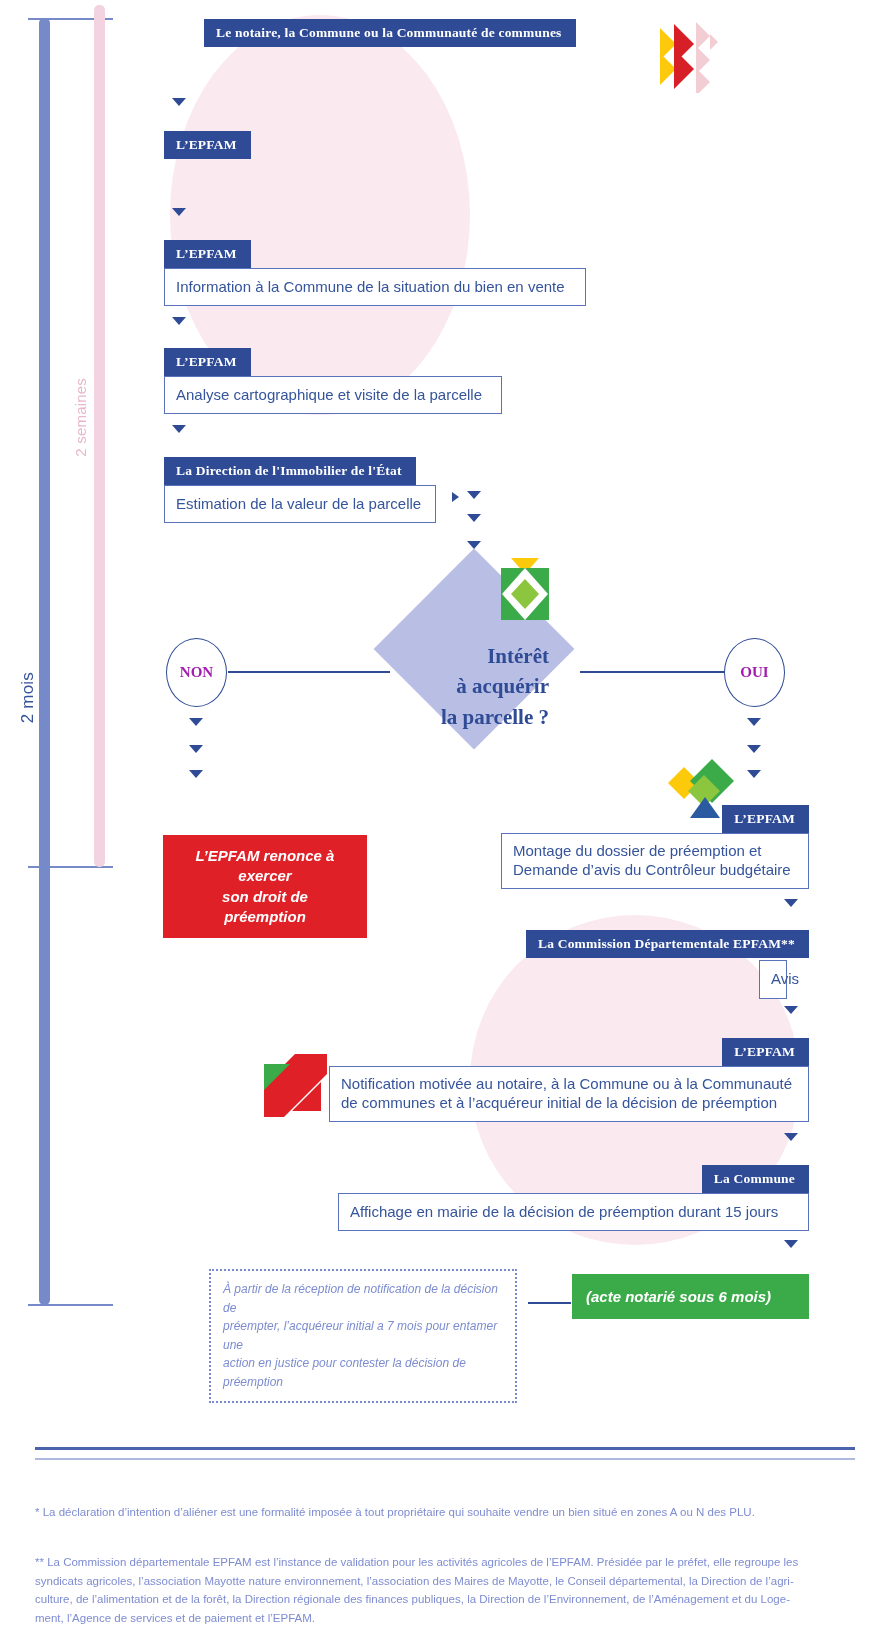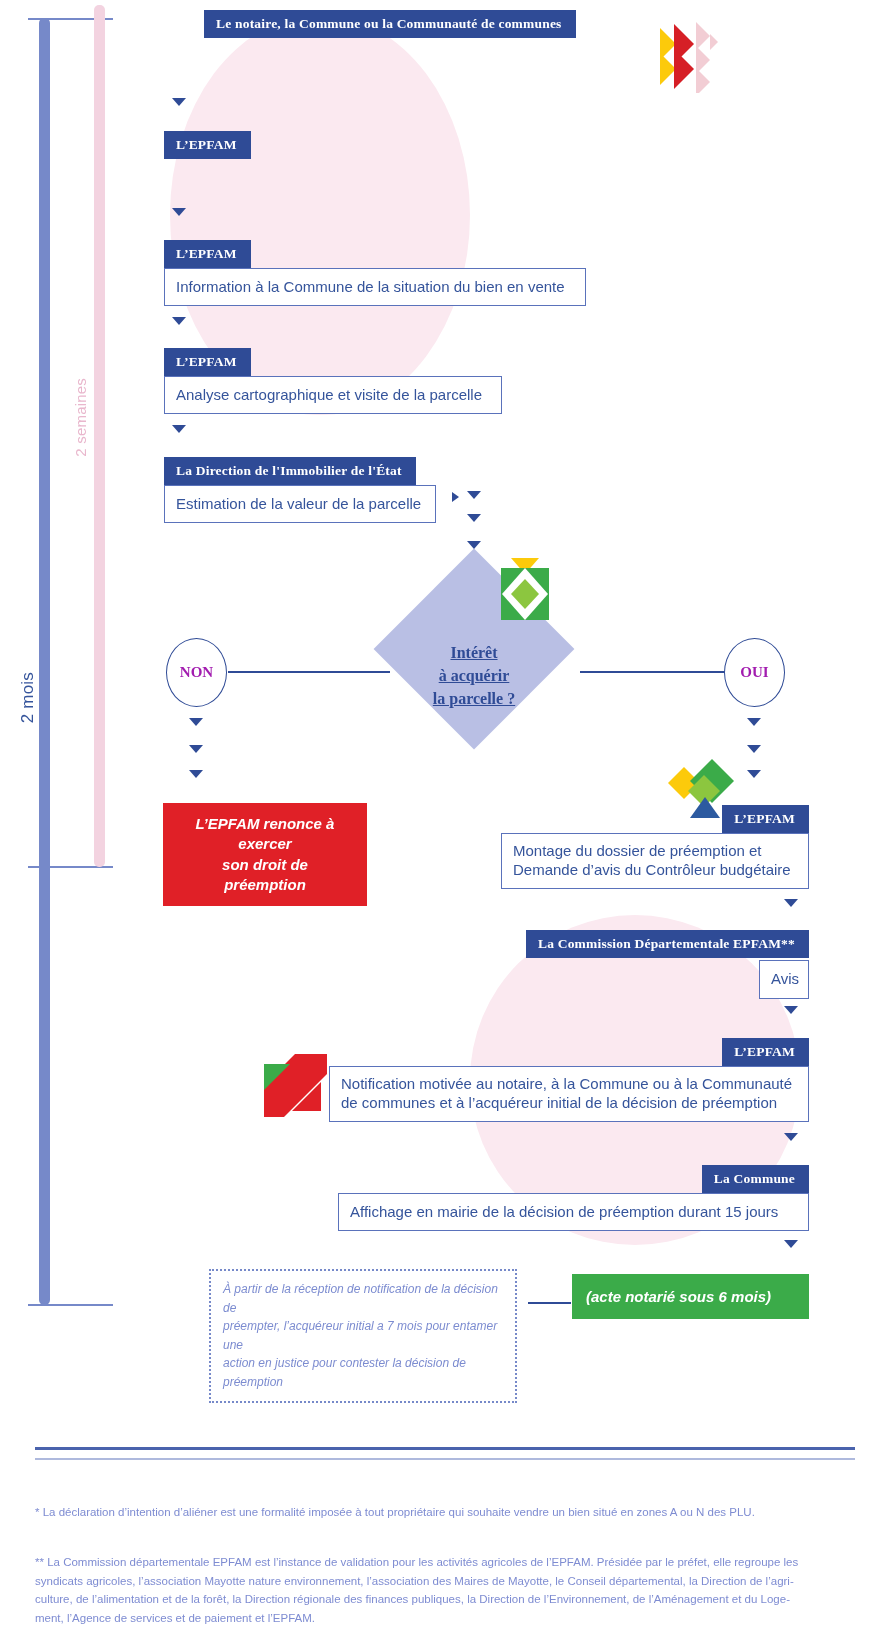--- a/index.html
+++ b/index.html
@@ -56,21 +56,21 @@
   .step-body.two { padding-top:7px; padding-bottom:8px; }
 
   .headrow { display:block; }
   .headrow.alignright { text-align:right; }
 
   
   .box-red {
     position:absolute; z-index:6;
     background:#e02027; color:#ffffff;
     font-style:italic; font-weight:bold; font-size:15px; line-height:1.35;
-    padding:11px 18px; text-align:center;
+    padding:11px 18px; text-align:center;margin-top:32px;
   }
   .box-green {
     position:absolute; z-index:6;
     background:#3bab49; color:#ffffff;
     font-style:italic; font-weight:bold; font-size:15px; line-height:1.4;
     padding:12px 14px;
   }
   .box-dotted {
     position:absolute; z-index:6;
     border:2px dotted #7689c9; background:#ffffff;
@@ -79,25 +79,24 @@
   }
 
   
   .diamond {
     position:absolute; z-index:5;
     background:#b9bfe4;
     transform:rotate(45deg);
   }
   .diamond-label {
     position:absolute; z-index:7;
-    text-align:center; color:#2f4b96;
+    text-align:right; color:#2f4b96;
     font-family:"Liberation Serif", serif;
-    font-weight:bold; font-size:16px; line-height:1.45;
+    font-weight:bold; font-size:21px; line-height:1.45;
     white-space:nowrap;
-    text-decoration:underline;
   }
   .ellipse {
     position:absolute; z-index:6;
     border:1.6px solid #2f4b96; border-radius:50%;
     background:#ffffff; color:#a21caf;
     font-family:"Liberation Serif", serif;
     font-weight:bold; font-size:15px;
     display:flex; align-items:center; justify-content:center;
   }
   .hline { position:absolute; height:1.6px; background:#2f4b96; z-index:4; }
@@ -141,21 +140,21 @@
   <div class="tl-bar-blue"></div>
   <div class="tl-bar-pink"></div>
 
   <div class="tl-tick" style="left:28px; top:18px; width:85px;"></div>
   <div class="tl-tick" style="left:28px; top:866px; width:85px;"></div>
   <div class="tl-tick" style="left:28px; top:1304px; width:85px;"></div>
 
   <div class="tl-label blue" style="left:18px; top:672px;">2 mois</div>
   <div class="tl-label pink" style="left:72px; top:378px;">2 semaines</div>
 
-  <div class="step" style="left:164px; top:10px; width:489px;padding-left:40px;">
+  <div class="step" style="left:164px; top:19px; width:489px;padding-left:40px;">
     <div class="headrow">
       <span class="step-head">Le notaire, la Commune ou la Communauté de communes</span>
     </div>
   </div>
   <div class="arw-down" style="left:172px; top:98px;"></div>
 
   <div class="step" style="left:164px; top:131px; width:644px;">
     <div class="headrow">
       <span class="step-head">L’EPFAM</span>
     </div>
@@ -247,21 +246,21 @@
       <div>Demande d’avis du Contrôleur budgétaire</div>
     </div>
   </div>
   <div class="arw-down" style="left:784px; top:899px;"></div>
 
   <div class="step" style="left:509px; top:930px; width:300px;">
     <div class="headrow alignright">
       <span class="step-head">La Commission Départementale EPFAM**</span>
     </div>
   </div>
-  <div class="step-body" style="position:absolute; left:759px; top:960px; width:50px; z-index:5;">
+  <div class="step-body" style="position:absolute; left:759px; top:960px; width:28px; z-index:5;">
     <span>Avis</span>
   </div>
   <div class="arw-down" style="left:784px; top:1006px;"></div>
 
   <div class="logo" style="left:264px; top:1054px; width:63px; height:63px;">
     <svg width="63" height="63" viewBox="0 0 63 63">
       <rect x="0" y="0" width="63" height="63" fill="#e02027"></rect>
       <polygon points="0,0 31,0 0,31" fill="#ffffff"></polygon>
       <polygon points="0,10 26,10 0,36" fill="#3bab49"></polygon>
       <polygon points="63,20 63,63 20,63" fill="#ffffff"></polygon>

